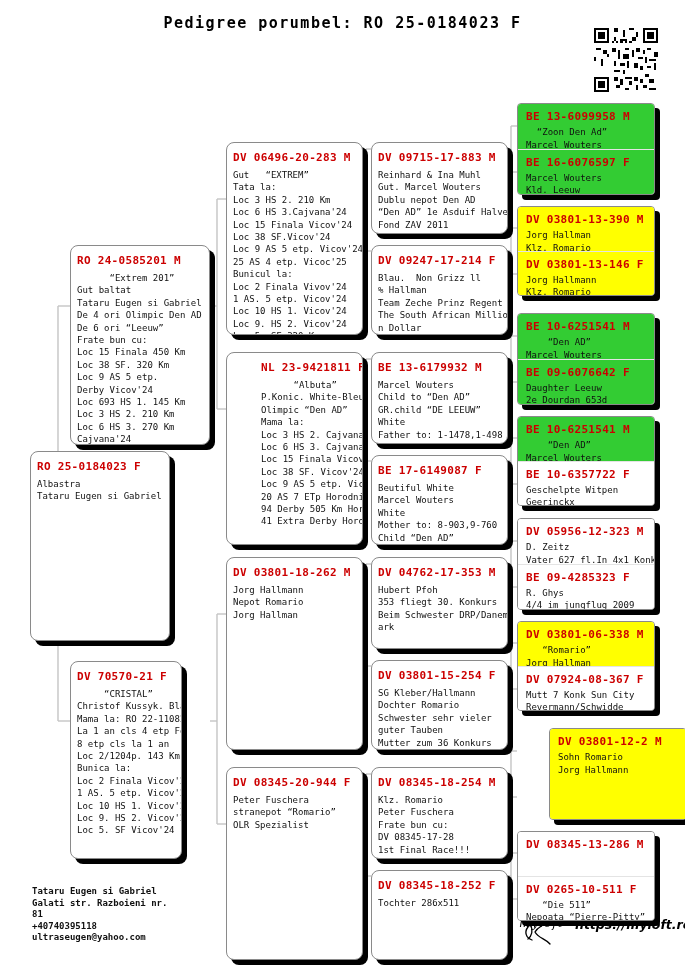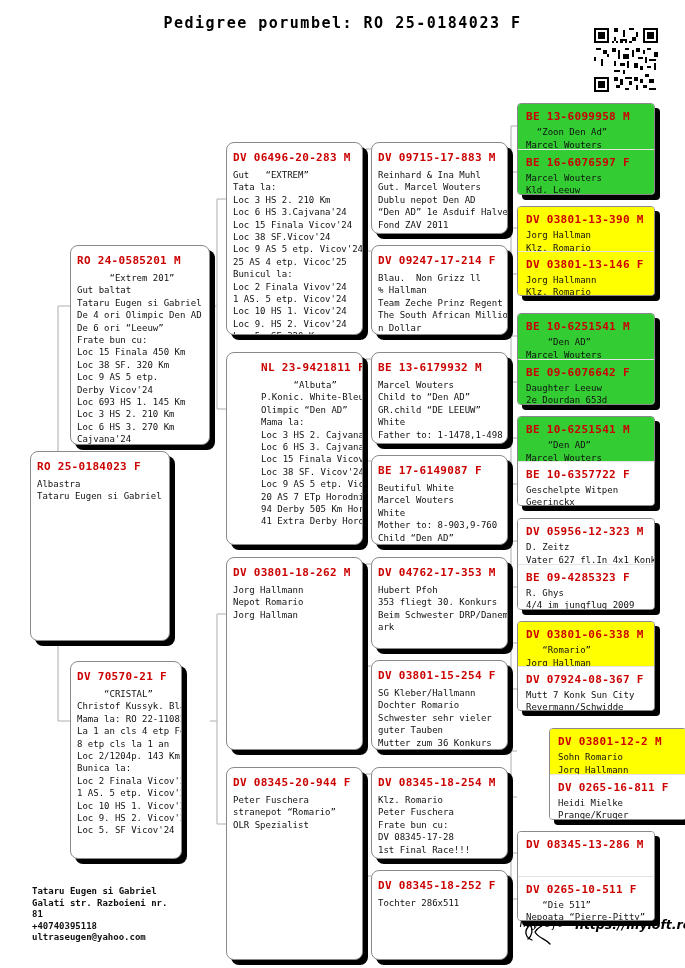--- a/index.html
+++ b/index.html
@@ -409,25 +409,20 @@
     <div class="bd">Mutt 7 Konk Sun City
 Revermann/Schwidde</div>
   </div>
 </div>
 <div class="pair pos-p7">
   <div class="sub bg-yellow">
     <div class="hdr">DV 03801-12-2 M</div>
     <div class="bd">Sohn Romario
 Jorg Hallmann</div>
   </div>
-  <div class="sub bg-white">
-    <div class="hdr">DV 0265-16-811 F</div>
-    <div class="bd">Heidi Mielke
-Prange/Kruger</div>
-  </div>
 </div>
 <div class="pair pos-p8">
   <div class="sub bg-white">
     <div class="hdr">DV 08345-13-286 M</div>
   </div>
   <div class="sub bg-white">
     <div class="hdr">DV 0265-10-511 F</div>
     <div class="bd">   “Die 511”
 Nepoata “Pierre-Pitty”</div>
   </div>

